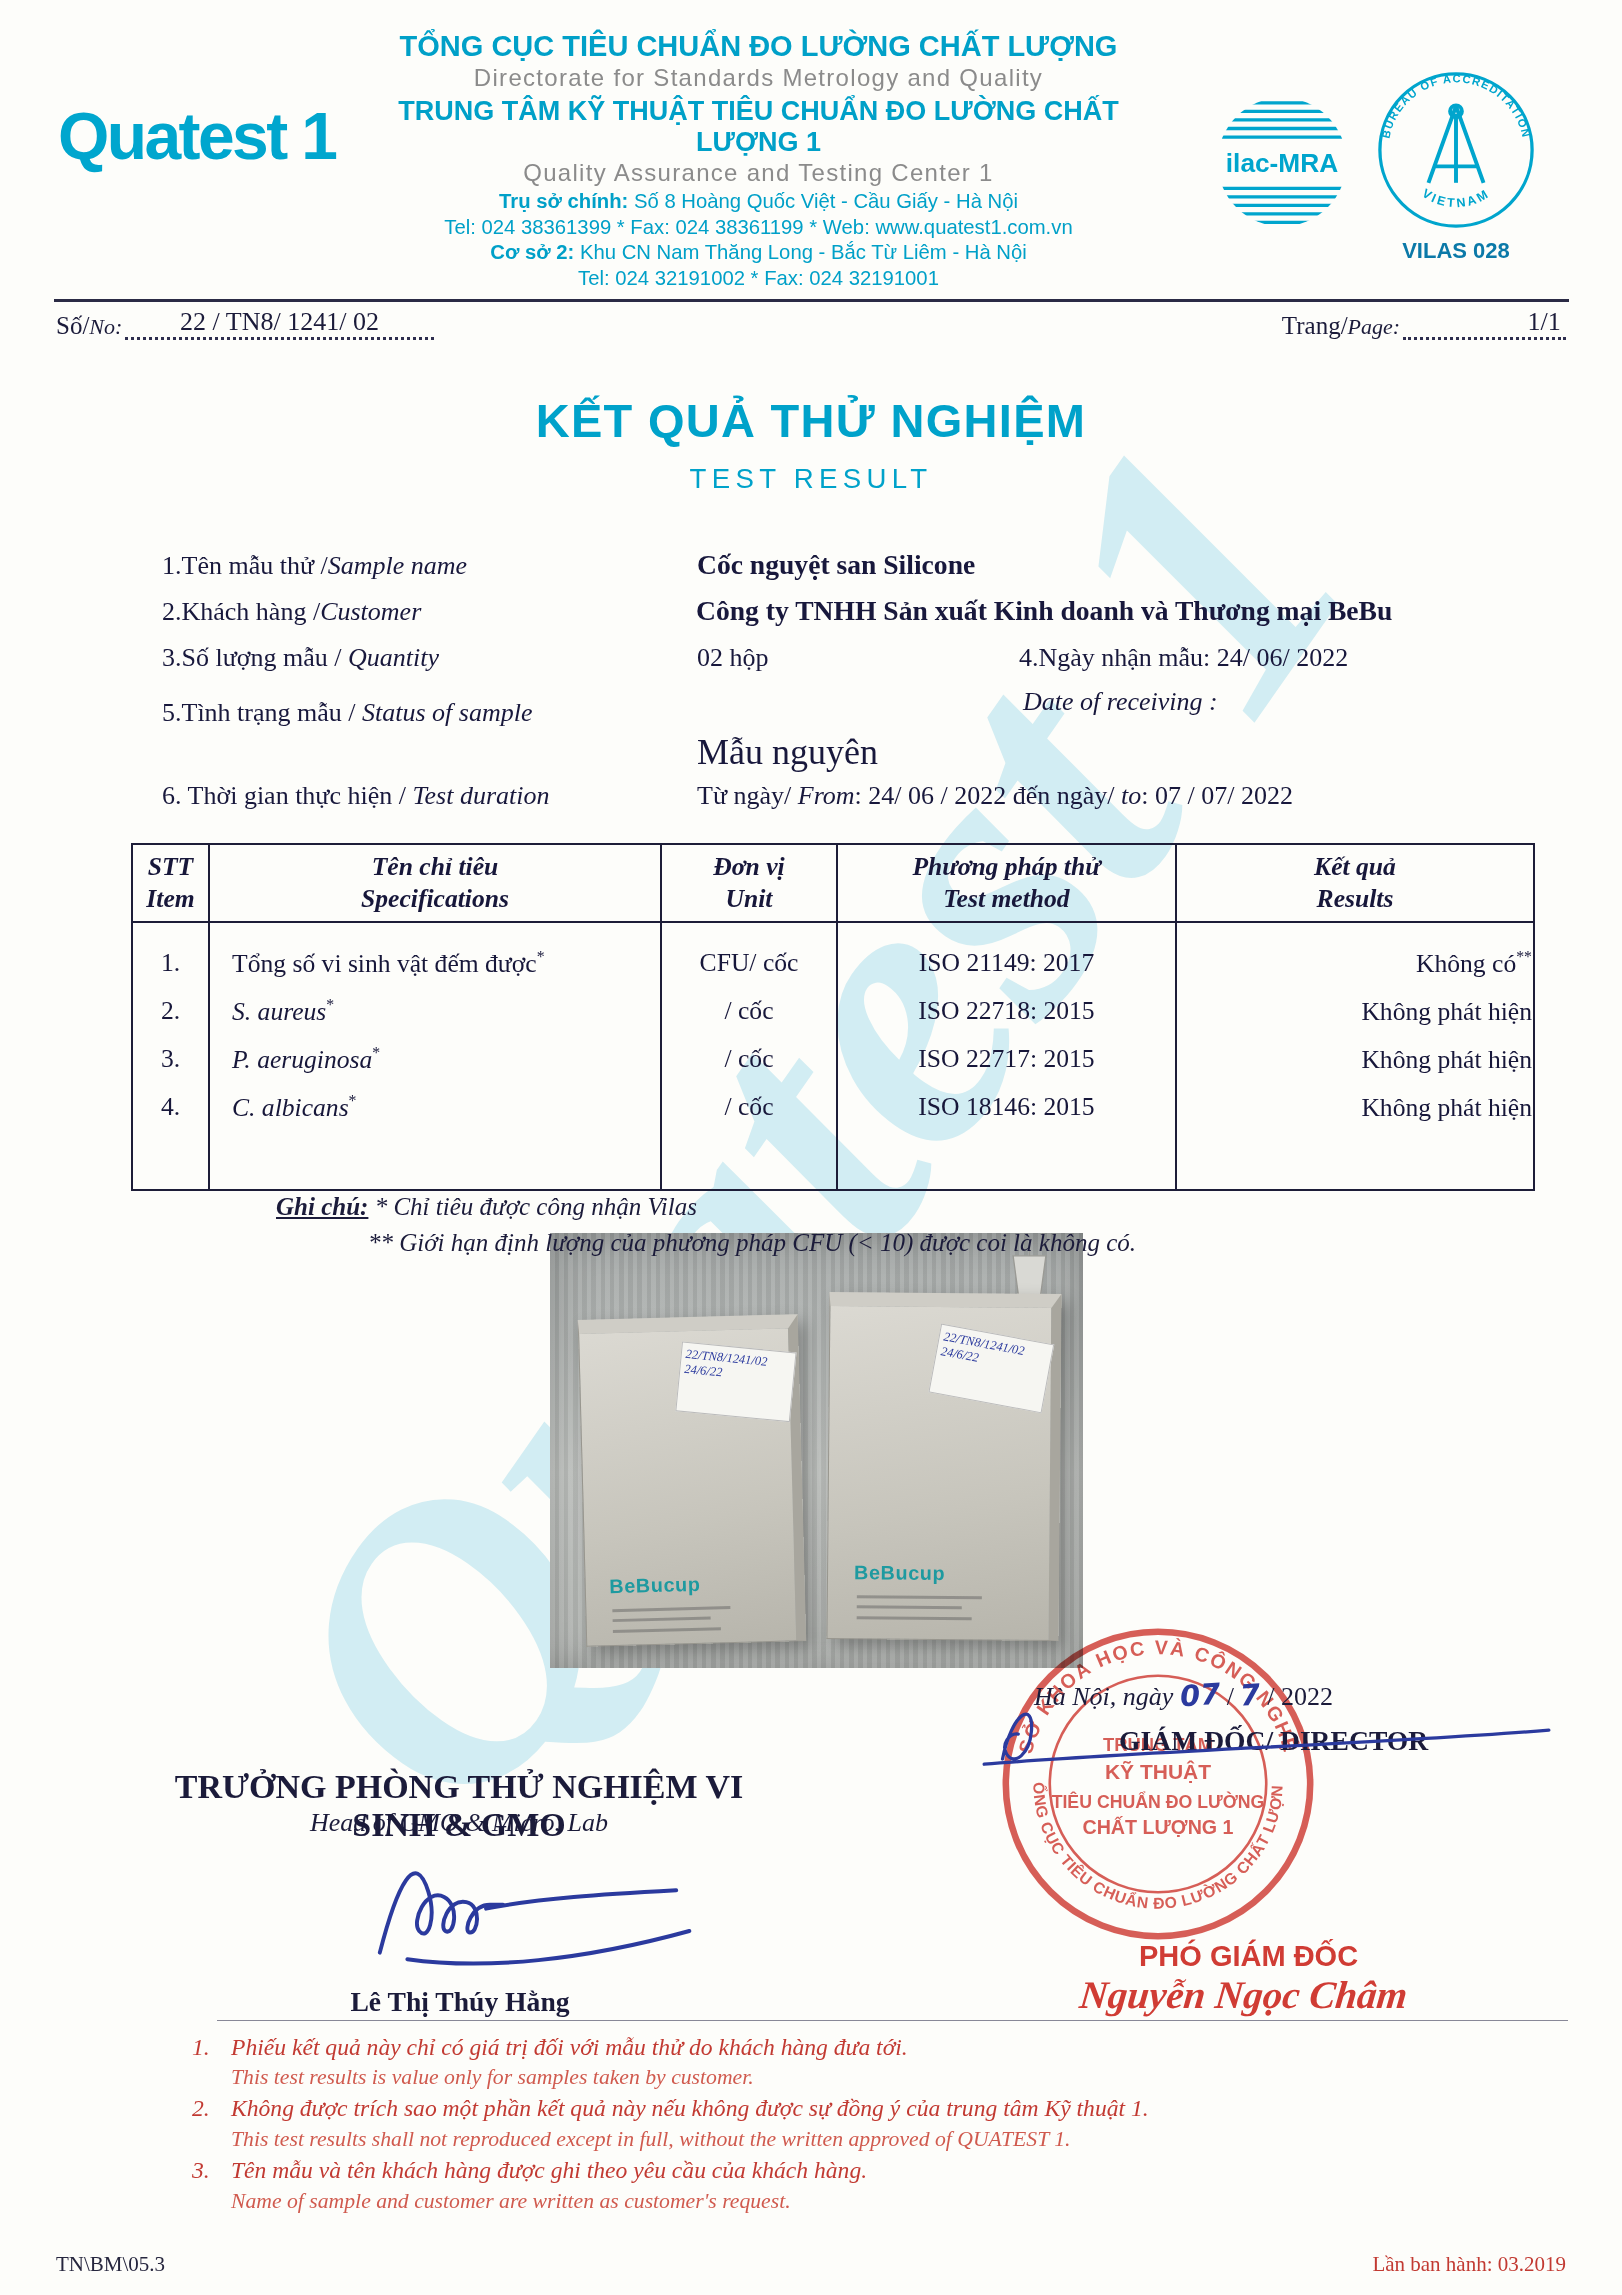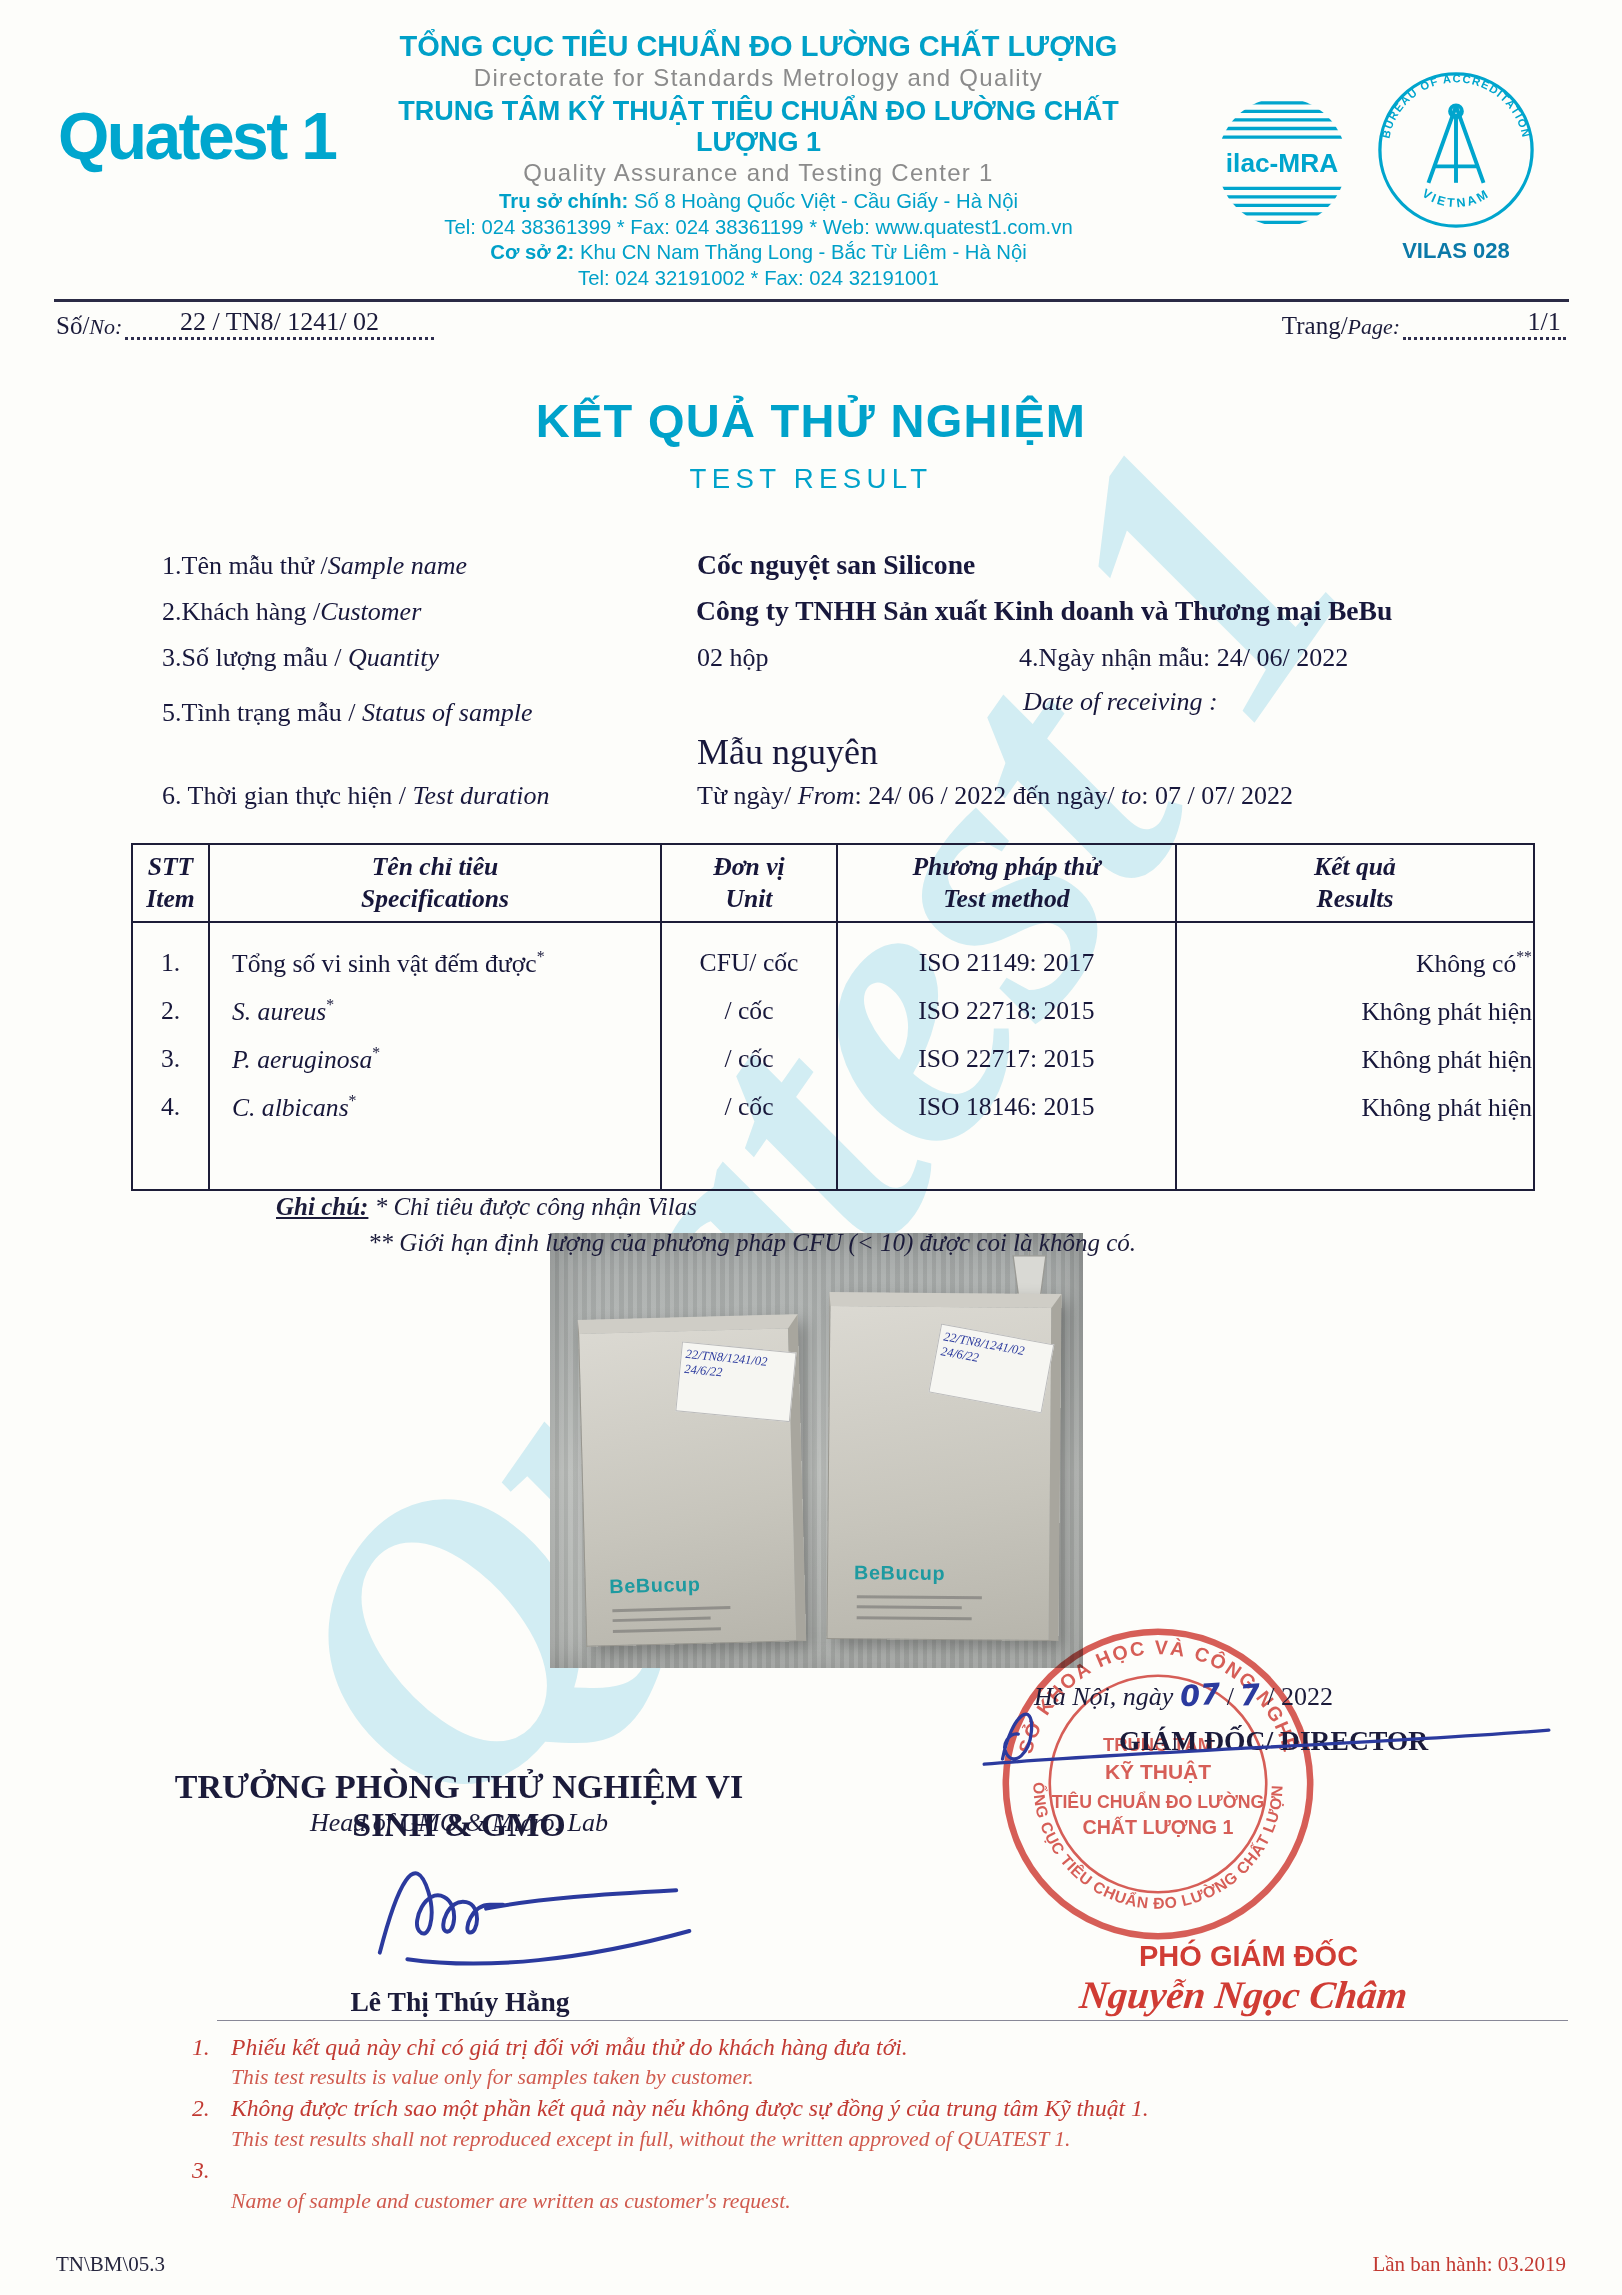--- a/index.html
+++ b/index.html
@@ -371,19 +371,20 @@
 
   <div class="fn-num" style="left:192px;top:2034px;">1.</div>
   <div class="fn fn-vi" style="left:231px;top:2034px;">Phiếu kết quả này chỉ có giá trị đối với mẫu thử do khách hàng đưa tới.</div>
   <div class="fn fn-en" style="left:231px;top:2065px;">This test results is value only for samples taken by customer.</div>
 
   <div class="fn-num" style="left:192px;top:2095px;">2.</div>
   <div class="fn fn-vi" style="left:231px;top:2095px;">Không được trích sao một phần kết quả này nếu không được sự đồng ý của trung tâm Kỹ thuật 1.</div>
   <div class="fn fn-en" style="left:231px;top:2127px;">This test results shall not reproduced except in full, without the written approved of QUATEST 1.</div>
 
   <div class="fn-num" style="left:192px;top:2157px;">3.</div>
+  <div class="fn fn-vi" style="left:231px;top:2157px;">Tên mẫu và tên khách hàng được ghi theo yêu cầu của khách hàng.</div>
   <div class="fn fn-en" style="left:231px;top:2189px;">Name of sample and customer are written as customer's request.</div>
 
   <div class="abs doc-code z2">TN\BM\05.3</div>
   <div class="abs issue z2">Lần ban hành: 03.2019</div>
 
 </div>
 
 
 </body></html>

